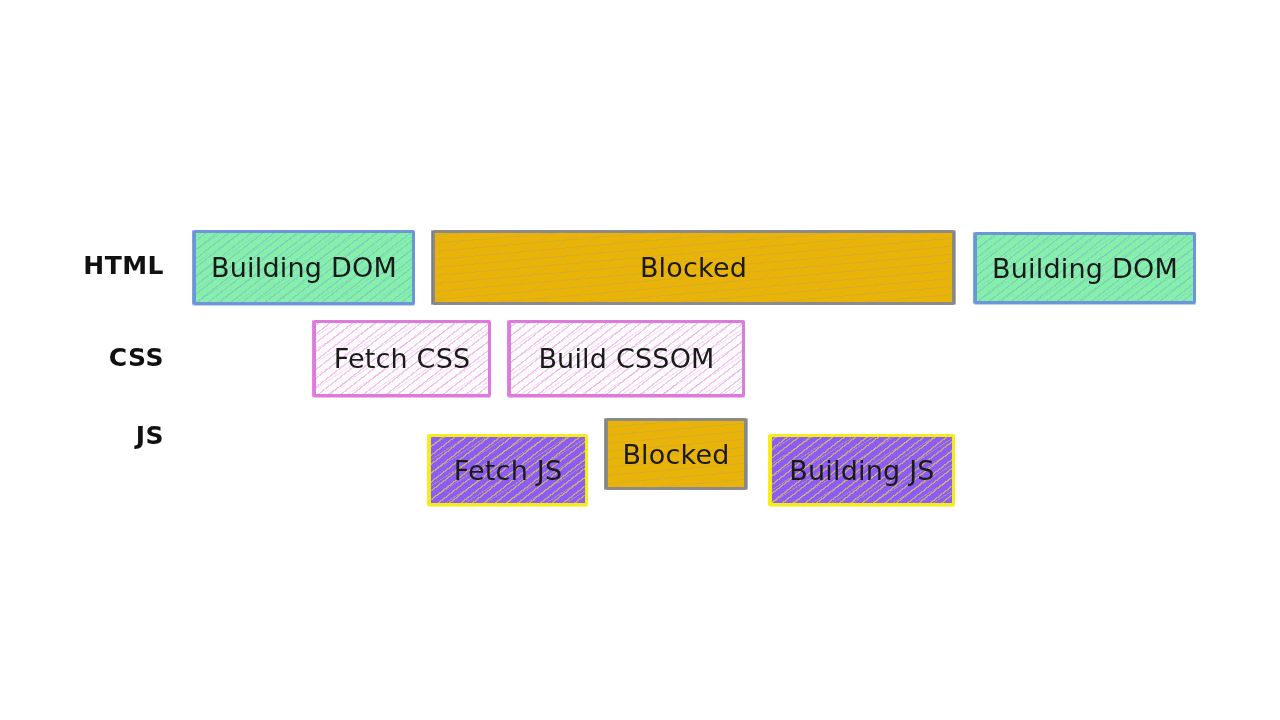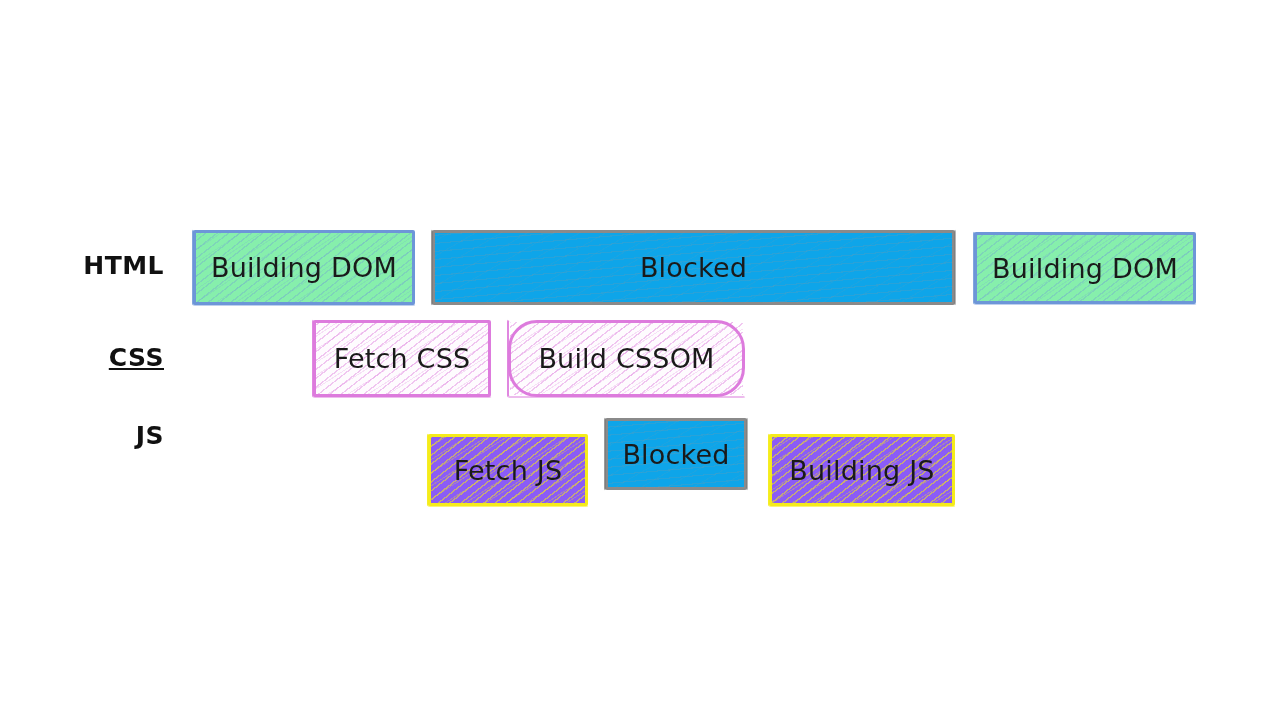--- a/index.html
+++ b/index.html
@@ -83,21 +83,21 @@
         rgba(109,150,216,0.16) 1px,
         rgba(255,255,255,0) 1px,
         rgba(255,255,255,0) 11px);
   }
   .blk-blue .sketch-edge {
     border-left-color: rgba(109,150,216,0.85);
     border-bottom-color: rgba(109,150,216,0.45);
   }
 
   
-  .blk-gray { border-color: #8a8a8a; background: #0ea5e9; }
+  .blk-gray { border-color: #8a8a8a; background: #eab308; }
   .blk-gray .hatch {
     background:
       repeating-linear-gradient(-5deg,
         rgba(150,150,150,0.20) 0px,
         rgba(150,150,150,0.20) 1.1px,
         rgba(255,255,255,0) 1.1px,
         rgba(255,255,255,0) 8px),
       repeating-linear-gradient(-30deg,
         rgba(150,150,150,0.10) 0px,
         rgba(150,150,150,0.10) 1px,
@@ -167,29 +167,29 @@
     <span class="sketch-edge"></span>
     <span class="block-label">Blocked</span>
   </div>
 
   <div class="block blk-blue" style="left:974px; top:232px; width:222px; height:72px;">
     <span class="hatch"></span>
     <span class="sketch-edge"></span>
     <span class="block-label">Building DOM</span>
   </div>
 
-  <div class="row-label" style="left:68px; top:345px; width:96px;text-decoration:underline;">CSS</div>
+  <div class="row-label" style="left:68px; top:345px; width:96px;">CSS</div>
 
   <div class="block blk-magenta" style="left:303px; top:320px; width:178px; height:77px;">
     <span class="hatch"></span>
     <span class="sketch-edge"></span>
     <span class="block-label">Fetch CSS</span>
   </div>
 
-  <div class="block blk-magenta" style="left:498px; top:320px; width:237px; height:77px;border-radius:29px;">
+  <div class="block blk-magenta" style="left:498px; top:320px; width:237px; height:77px;">
     <span class="hatch"></span>
     <span class="sketch-edge"></span>
     <span class="block-label">Build CSSOM</span>
   </div>
 
   <div class="row-label" style="left:68px; top:423px; width:96px;">JS</div>
 
   <div class="block blk-yellow" style="left:428px; top:418px; width:160px; height:72px;">
     <span class="hatch"></span>
     <span class="sketch-edge"></span>

